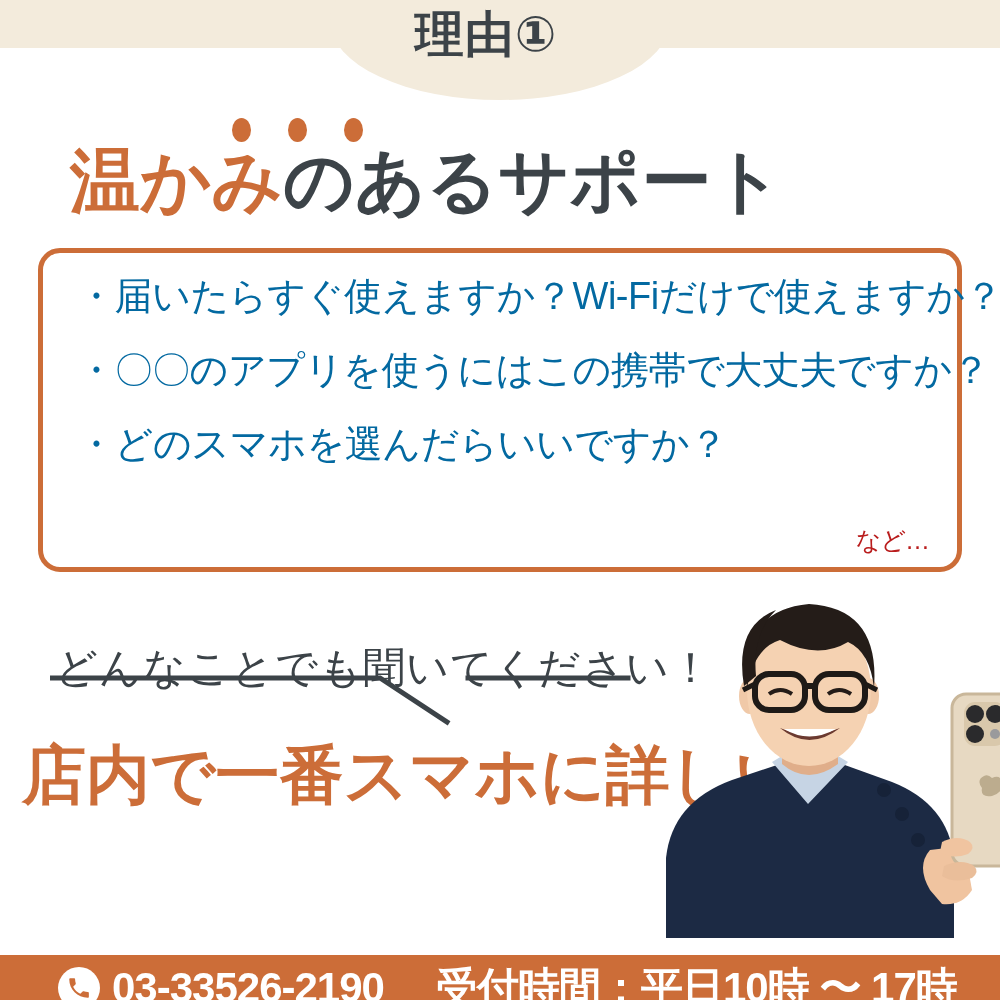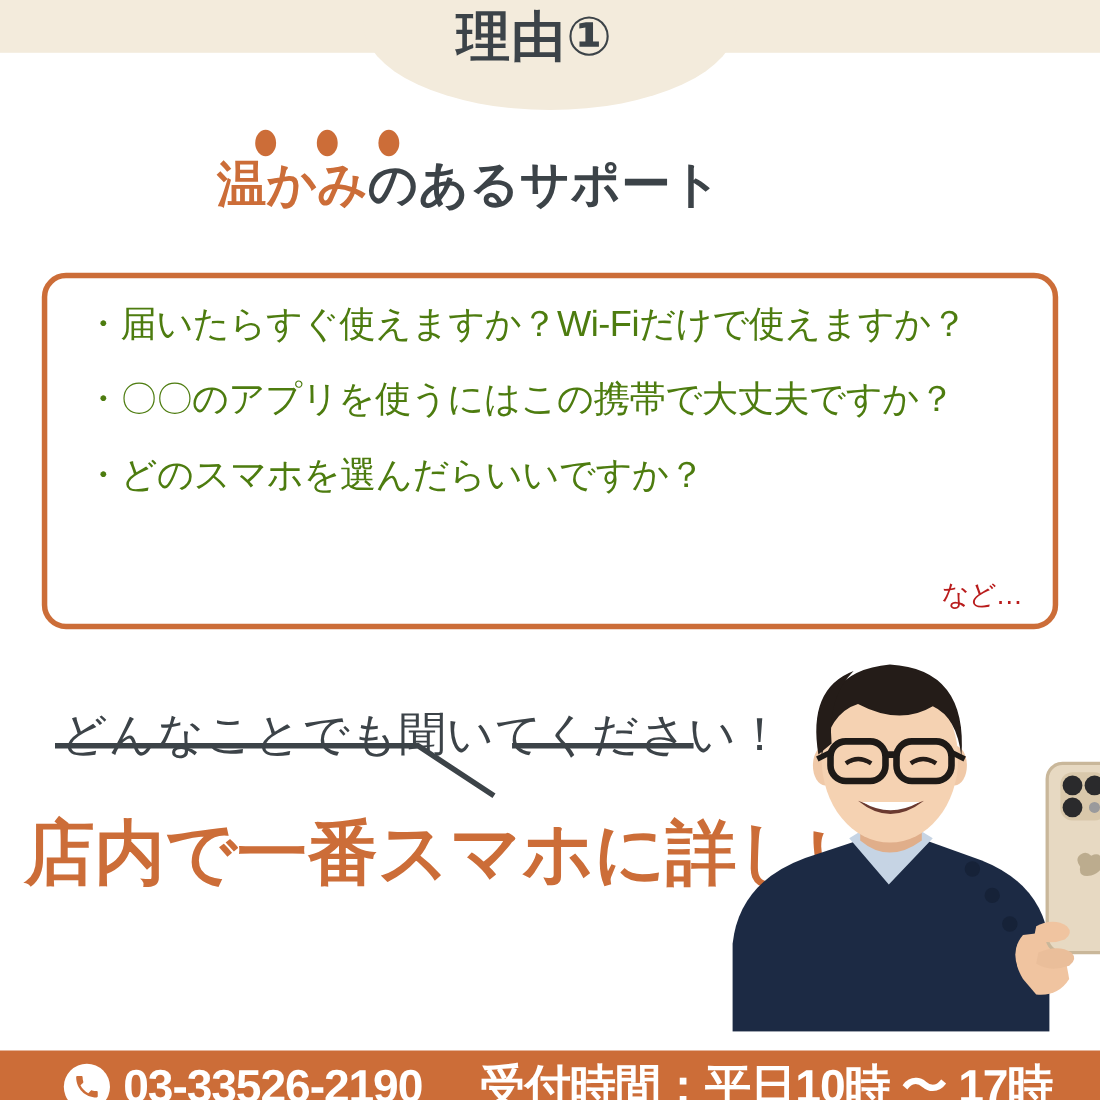--- a/index.html
+++ b/index.html
@@ -70,21 +70,21 @@
   .dot.d2 { left: 62px; }
   .dot.d3 { left: 118px; }
 
   
   .main-heading {
     position: absolute;
     left: 0;
     top: 143px;
     width: 853px;
     text-align: center;
-    font-size: 45px;
+    font-size: 70px;
     font-weight: bold;
     color: #3C4348;
     letter-spacing: 0px;
     line-height: 1.1;
     white-space: nowrap;
   }
   .main-heading .hl { color: #CC6D38; }
 
   
   .qbox {
@@ -98,22 +98,22 @@
     background: #ffffff;
     box-sizing: content-box;
   }
   .qlist {
     position: absolute;
     left: 34px;
     top: 24px;
     width: 860px;
   }
   .qitem {
-    font-size: 33px;
-    color: #4d7c0f;
+    font-size: 38px;
+    color: #0369a1;
     line-height: 1.0;
     margin-bottom: 36px;
     white-space: nowrap;
     letter-spacing: -0.5px;
   }
   .qitem:last-child { margin-bottom: 0; }
   .nado {
     position: absolute;
     right: 28px;
     bottom: 10px;

